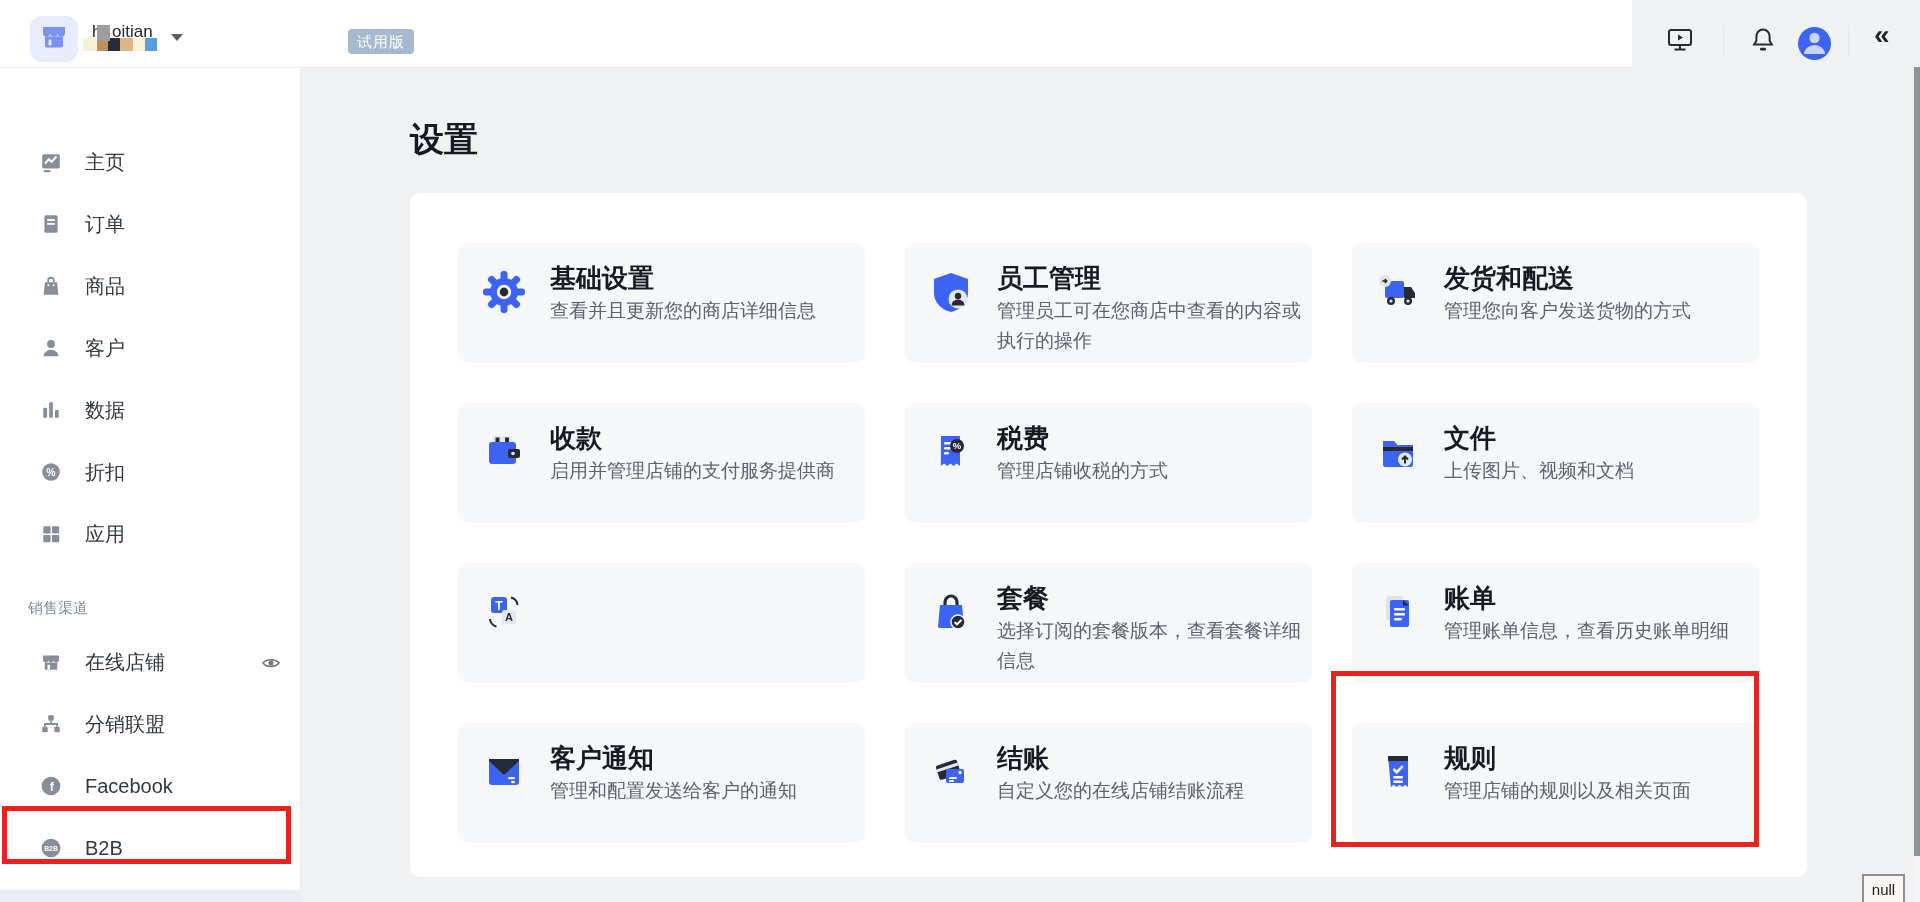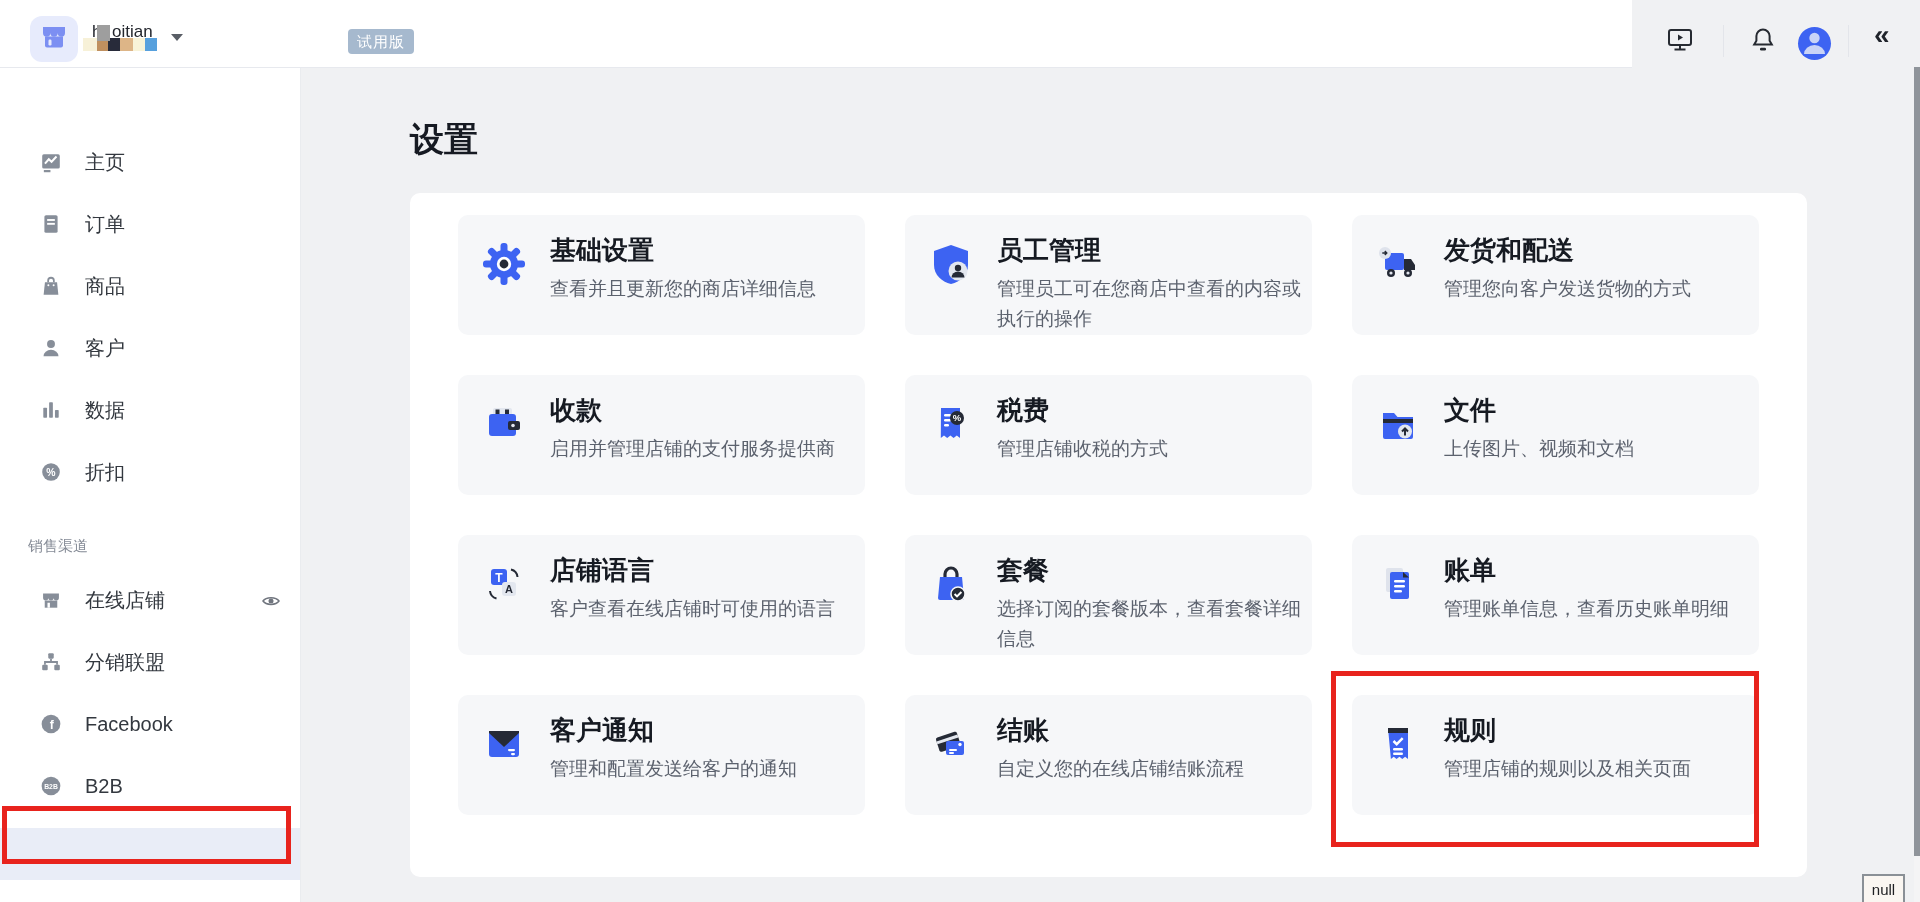--- a/index.html
+++ b/index.html
@@ -38,28 +38,28 @@
   .side-item.first{margin-top:75px;}
   .side-gap{margin-bottom:22px;text-align:right;}
   .section-label{margin:44px 0 24px 28px;font-size:15px;color:#858B96;height:20px;line-height:20px;}
   .trailing-eye{position:absolute;left:261px;top:13px;}
   .side-item.active{height:52px;background:#E9EDF7;margin-top:7px;}
 
   
   .page-title{position:absolute;left:410px;top:120px;font-size:34px;font-weight:bold;
     color:#161A22;margin:0;line-height:38px;}
   .card-panel{position:absolute;left:410px;top:193px;width:1397px;height:684px;background:#fff;
-    border-radius:10px;box-sizing:border-box;padding:22px 48px;
+    border-radius:10px;box-sizing:border-box;padding:50px 48px;
     display:grid;grid-template-columns:repeat(3,407px);grid-auto-rows:120px;column-gap:40px;row-gap:40px;}
   .setting-card{background:#F6F7F9;border-radius:10px;box-sizing:border-box;display:flex;
     padding:19px 8px 0 22px;cursor:pointer;}
   .setting-card .c-icon{width:48px;height:48px;margin:6px 22px 0 0;flex:none;}
   .c-text{width:308px;}
   .c-title{font-size:26px;font-weight:bold;color:#161A22;line-height:32px;}
-  .c-desc{margin-top:8px;font-size:19px;line-height:30px;color:#5C626E;word-break:break-all;}
+  .c-desc{margin-top:2px;font-size:19px;line-height:30px;color:#5C626E;word-break:break-all;}
 
   
   .red-box{position:absolute;border:5px solid #E8231D;box-sizing:border-box;z-index:50;pointer-events:none;}
   .red-box-1{left:2px;top:806px;width:289px;height:58px;}
   .red-box-2{left:1331px;top:671px;width:428px;height:176px;}
   .null-box{position:absolute;left:1862px;top:874px;min-width:43px;height:30px;background:#FAF6F1;
     border:2px solid #8A9096;box-sizing:border-box;z-index:60;font-size:15px;color:#202124;
     display:flex;align-items:center;justify-content:center;padding:0 5px;}
   .scrollbar{position:absolute;right:0;top:67px;width:6px;height:835px;background:#F4F4F5;z-index:40;}
   .scrollbar .thumb{position:absolute;top:0;left:0;width:6px;height:789px;background:#8F949A;}
@@ -173,20 +173,31 @@
         </div>
         <div class="side-item side-gap">
           <span class="s-icon">
             <svg width="22" height="22" viewBox="0 0 20 20" fill="#878E99">
               <circle cx="10" cy="10" r="8"></circle>
     <text x="10" y="13.4" font-size="9.5" font-weight="bold" fill="#fff" text-anchor="middle">%</text>
             </svg>
           </span>
           <span class="s-label">折扣</span>
         </div>
+        <div class="side-item side-gap">
+          <span class="s-icon">
+            <svg width="22" height="22" viewBox="0 0 20 20" fill="#878E99">
+              <rect x="3" y="3" width="6.6" height="6.6" rx="1"></rect>
+              <rect x="10.9" y="3" width="6.6" height="6.6" rx="1"></rect>
+    <rect x="3" y="10.9" width="6.6" height="6.6" rx="1"></rect>
+              <rect x="10.9" y="10.9" width="6.6" height="6.6" rx="1"></rect>
+            </svg>
+          </span>
+          <span class="s-label">应用</span>
+        </div>
         <div class="section-label">销售渠道</div>
         <div class="side-item side-gap">
           <span class="s-icon">
             <svg width="22" height="22" viewBox="0 0 20 20" fill="#878E99">
               <path d="M2.8 4 h14.4 v4 a2.4 2.4 0 0 1 -4.8 0 a2.4 2.4 0 0 1 -4.8 0 a2.4 2.4 0 0 1 -4.8 0 z"></path>
     <path d="M4.3 10.5 h11.4 v6.5 H4.3 z"></path>
               <rect x="6.8" y="12.5" width="2.2" height="4.5" fill="#fff"></rect>
             </svg>
           </span>
           <span class="s-label">在线店铺</span>
@@ -318,24 +329,20 @@
         </div>
         <div class="setting-card">
           <div class="c-icon"><svg width="48" height="48" viewBox="0 0 48 48">
               <rect x="11" y="9" width="16" height="16" rx="3" fill="#3D63F2"></rect>
     <text x="19" y="21.5" font-size="12" font-weight="bold" fill="#fff" text-anchor="middle">T</text>
     <path d="M31 9.5 a8.5 8.5 0 0 1 6.5 7.5" stroke="#252A36" stroke-width="2" fill="none"></path>
     <path d="M16.5 38.5 a8.5 8.5 0 0 1 -6.5 -7.5" stroke="#252A36" stroke-width="2" fill="none"></path>
     <rect x="22" y="22" width="14" height="14" rx="3" fill="#E3E7EF"></rect>
     <text x="29" y="33" font-size="11" font-weight="bold" fill="#252A36" text-anchor="middle">A</text>
             </svg></div>
-          <div class="c-text">
-            <div class="c-title">店铺语言</div>
-            <div class="c-desc">客户查看在线店铺时可使用的语言</div>
-          </div>
         </div>
         <div class="setting-card">
           <div class="c-icon"><svg width="48" height="48" viewBox="0 0 48 48">
               <path d="M13 17 h22 l2 21 a2 2 0 0 1 -2 2 H13 a2 2 0 0 1 -2 -2 z" fill="#3D63F2"></path>
     <path d="M18 17 v-3 a6 6 0 0 1 12 0 v3" stroke="#252A36" stroke-width="3.2" fill="none"></path>
     <circle cx="31" cy="34" r="7" fill="#252A36" stroke="#F6F7F9" stroke-width="1.5"></circle>
     <path d="M27.6 34 l2.4 2.4 l4.4 -4.4" stroke="#fff" stroke-width="2" fill="none"></path>
             </svg></div>
           <div class="c-text">
             <div class="c-title">套餐</div>

